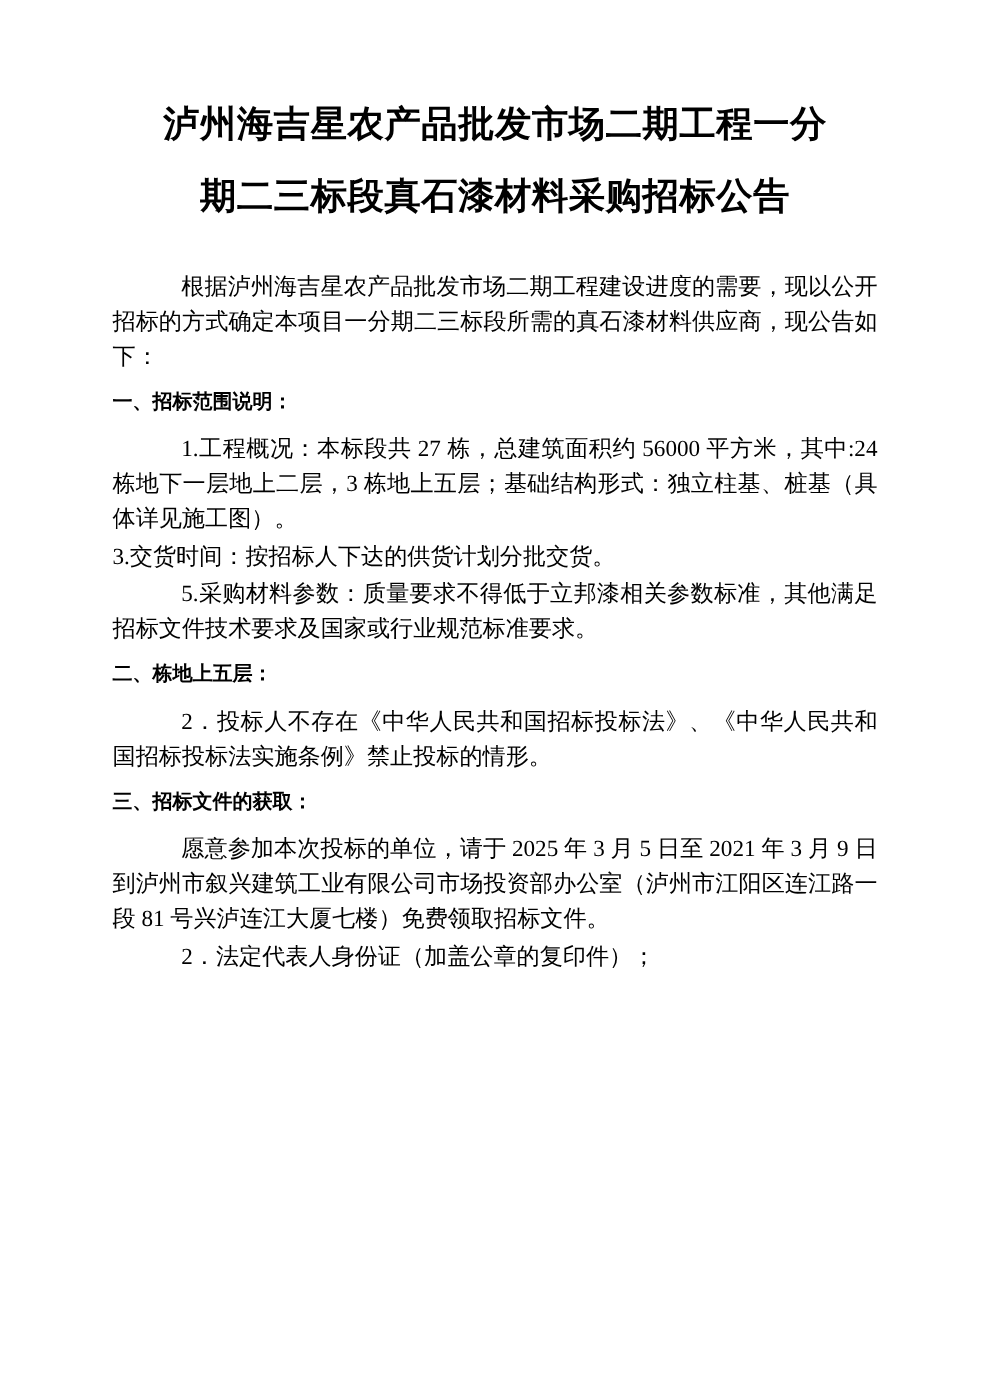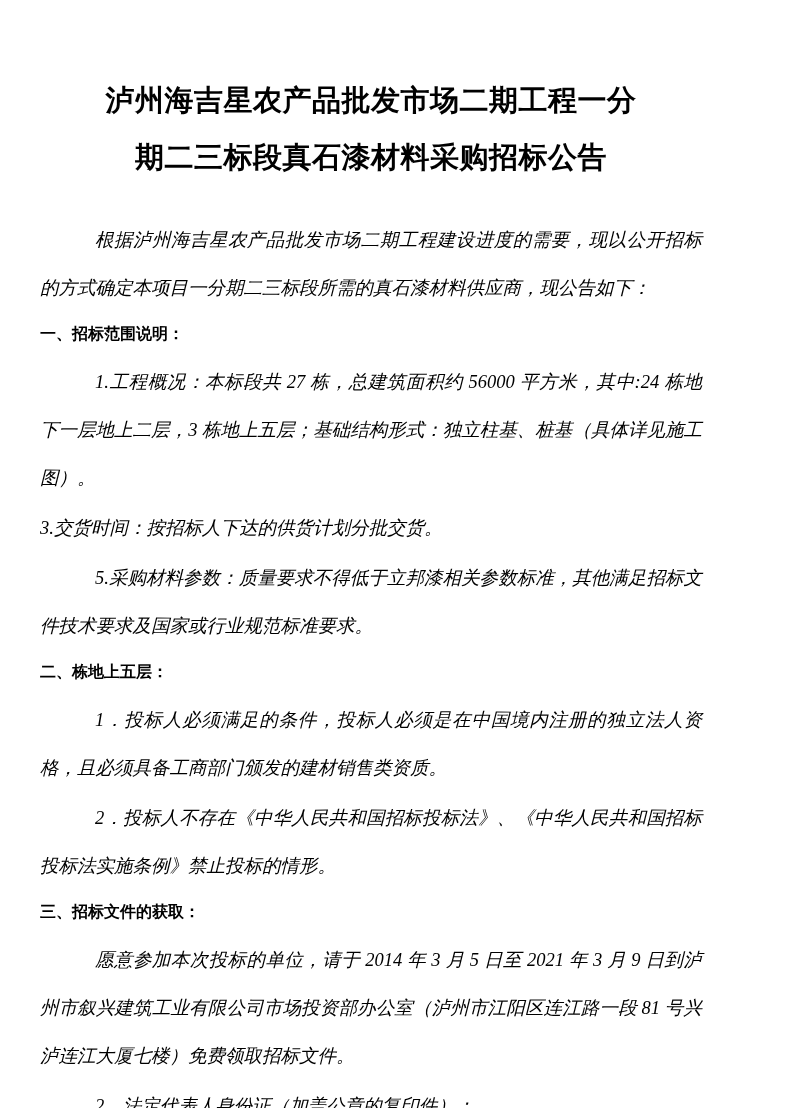--- a/index.html
+++ b/index.html
@@ -7,21 +7,21 @@
     padding: 0;
     background: #ffffff;
   }
   .page {
     position: relative;
     width: 794px;
     height: 1108px;
     margin: 0 auto;
     background: #ffffff;
     box-sizing: border-box;
-    padding: 72px 92px 0 40px;
+    padding: 72px 92px 0 90px;
     color: #000000;
     font-family: "Liberation Serif", "DejaVu Serif", serif;
     overflow: hidden;
   }
   .doc-title {
     max-width: 548px;
     margin: 0 auto 30px auto;
     font-size: 29px;
     line-height: 57px;
     font-weight: bold;
@@ -32,24 +32,23 @@
   .section-heading {
     margin: 5px 0 8px 0;
     font-size: 16px;
     line-height: 33px;
     font-weight: bold;
     font-family: "Liberation Sans", "DejaVu Sans", sans-serif;
   }
   p.body-para {
     margin: 2px 0;
     font-size: 18.5px;
-    line-height: 48px;
+    line-height: 28px;
     text-align: justify;
     font-family: "Liberation Serif", "DejaVu Serif", serif;
-    font-style: italic;
   }
   p.body-para.indent {
     text-indent: 55px;
   }
 </style>
 </head>
 <body>
 
 <div class="page">
 
@@ -62,25 +61,24 @@
   <p class="body-para indent">1.工程概况：本标段共 27 栋，总建筑面积约 56000 平方米，其中:24 栋地下一层地上二层，3 栋地上五层；基础结构形式：独立柱基、桩基（具体详见施工图）。</p>
 
 
   <p class="body-para">3.交货时间：按招标人下达的供货计划分批交货。</p>
 
 
   <p class="body-para indent">5.采购材料参数：质量要求不得低于立邦漆相关参数标准，其他满足招标文件技术要求及国家或行业规范标准要求。</p>
 
   <h2 class="section-heading">二、栋地上五层：</h2>
 
-  <p class="body-para indent">1．投标人必须满足的条件，投标人必须是在中国境内注册的独立法人资格，且必须具备工商部门颁发的建材销售类资质。</p>
 
   <p class="body-para indent">2．投标人不存在《中华人民共和国招标投标法》、《中华人民共和国招标投标法实施条例》禁止投标的情形。</p>
 
   <h2 class="section-heading">三、招标文件的获取：</h2>
 
-  <p class="body-para indent">愿意参加本次投标的单位，请于 2014 年 3 月 5 日至 2021 年 3 月 9 日到泸州市叙兴建筑工业有限公司市场投资部办公室（泸州市江阳区连江路一段 81 号兴泸连江大厦七楼）免费领取招标文件。</p>
+  <p class="body-para indent">愿意参加本次投标的单位，请于 2025 年 3 月 5 日至 2021 年 3 月 9 日到泸州市叙兴建筑工业有限公司市场投资部办公室（泸州市江阳区连江路一段 81 号兴泸连江大厦七楼）免费领取招标文件。</p>
 
 
 
   <p class="body-para indent">2．法定代表人身份证（加盖公章的复印件）；</p>
 
 </div>
 
 </body></html>

